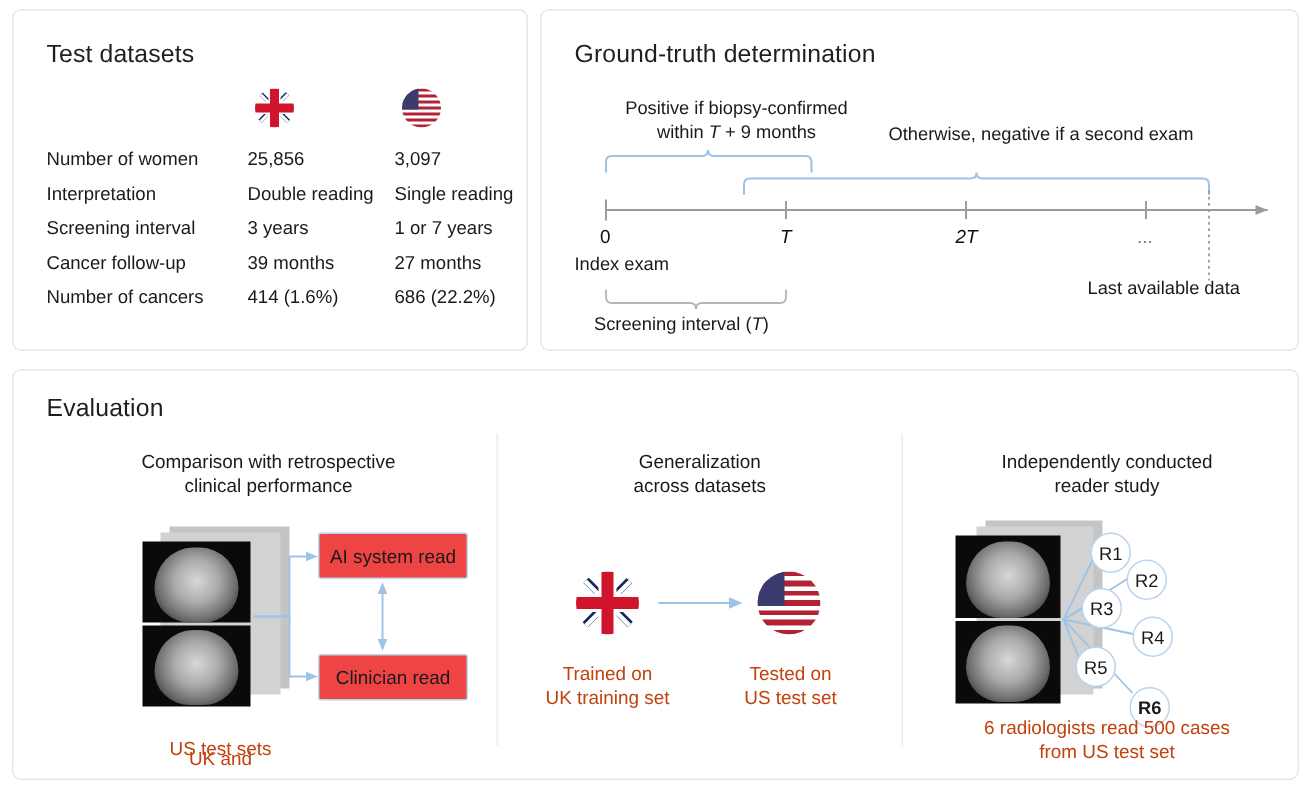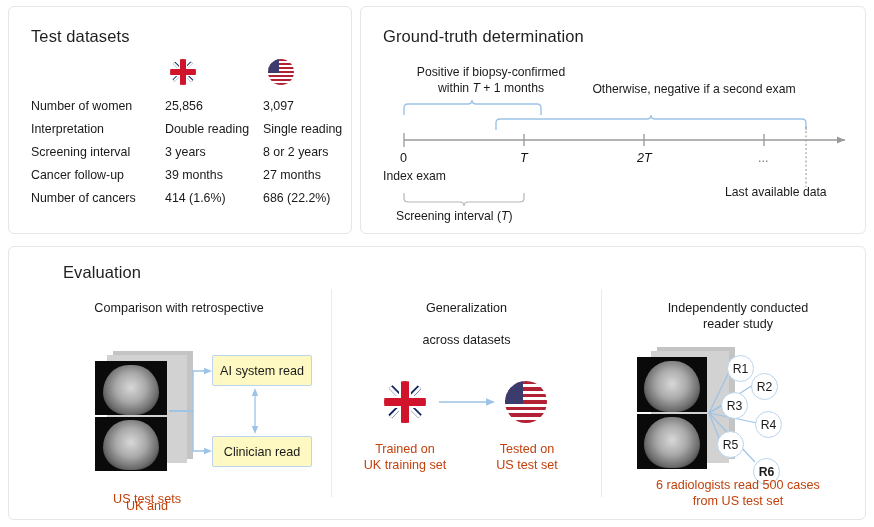--- a/index.html
+++ b/index.html
@@ -56,21 +56,21 @@
   .gt-axislabel{ position:absolute; font-size:12.6px; color:#111; white-space:nowrap;}
   .gt-sub{ position:absolute; font-size:12.2px; color:#1a1a1a; white-space:nowrap;}
   .it{ font-style:italic; }
 
   
   .divider{ position:absolute; width:1px; background:#ebebeb; }
   .ev-head{ position:absolute; font-size:12.6px; color:#1a1a1a; line-height:16px; text-align:center; white-space:nowrap;}
   .ev-cap{ position:absolute; font-size:12.6px; color:#c2410c; line-height:16px; text-align:center; white-space:nowrap;}
   .ev-box{
     position:absolute; box-sizing:border-box;
-    border:1px solid #b9d4ec; background:#fef9c3;
+    border:1px solid #b9d4ec; background:#ef4444;
     border-radius:2px;
     font-size:12.6px; color:#1a1a1a;
     display:flex; align-items:center; justify-content:center;
   }
   .mammo-stack{ position:absolute; }
   .mammo-sheet{ position:absolute; background:#c9c9c9; }
   .mammo-img{ position:absolute; background:#0a0a0a; overflow:hidden; }
   .breast{
     position:absolute; background:
       radial-gradient(ellipse at 50% 45%, #d8d8d8 0%, #a9a9a9 38%, #6e6e6e 66%, #2c2c2c 88%, #121212 100%);
@@ -118,41 +118,41 @@
       <span class="ds-c2">3,097</span>
     </div>
     <div class="ds-row" style="top:23px;">
       <span class="ds-c0">Interpretation</span>
       <span class="ds-c1">Double reading</span>
       <span class="ds-c2">Single reading</span>
     </div>
     <div class="ds-row" style="top:46px;">
       <span class="ds-c0">Screening interval</span>
       <span class="ds-c1">3 years</span>
-      <span class="ds-c2">8 or 2 years</span>
+      <span class="ds-c2">1 or 7 years</span>
     </div>
     <div class="ds-row" style="top:69px;">
       <span class="ds-c0">Cancer follow-up</span>
       <span class="ds-c1">39 months</span>
       <span class="ds-c2">27 months</span>
     </div>
     <div class="ds-row" style="top:92px;">
       <span class="ds-c0">Number of cancers</span>
       <span class="ds-c1">414 (1.6%)</span>
       <span class="ds-c2">686 (22.2%)</span>
     </div>
   </div>
 </div>
 
 <div class="panel" id="panel-groundtruth">
   <div class="panel-title" style="left:22px;top:20px;">Ground-truth determination</div>
 
   <div class="gt-label" style="left:30px;top:58px;text-align:center;width:200px;">Positive if biopsy-confirmed</div>
   <div class="gt-label" style="left:30px;top:74px;text-align:center;width:200px;">
-    <span>within </span><span class="it">T</span><span> + 1 months</span>
+    <span>within </span><span class="it">T</span><span> + 9 months</span>
   </div>
 
   <div class="gt-label" style="left:193px;top:75px;text-align:center;width:280px;">Otherwise, negative if a second exam</div>
 
   <svg width="506" height="228">
 
     <path d="M43,108 L43,101 Q43,97 47,97 L107,97 Q111,97 111,93 Q111,97 115,97 L176,97 Q180,97 180,101 L180,108" fill="none" stroke="#9dc3e6" stroke-width="1.4"></path>
 
     <path d="M135,123 L135,116 Q135,112 139,112 L286,112 Q290,112 290,108 Q290,112 294,112 L441,112 Q445,112 445,116 L445,123" fill="none" stroke="#9dc3e6" stroke-width="1.4"></path>
 
@@ -176,26 +176,27 @@
 
   <div class="gt-sub" style="left:22px;top:162px;">Index exam</div>
   <div class="gt-sub" style="left:364px;top:178px;">Last available data</div>
 
   <div class="gt-sub" style="left:35px;top:202px;">
     <span>Screening interval (</span><span class="it">T</span><span>)</span>
   </div>
 </div>
 
 <div class="panel" id="panel-evaluation">
-  <div class="panel-title" style="left:22px;top:16px;margin-left:32px;">Evaluation</div>
+  <div class="panel-title" style="left:22px;top:16px;">Evaluation</div>
 
   <div class="divider" style="left:322px;top:42px;height:208px;"></div>
   <div class="divider" style="left:592px;top:42px;height:208px;"></div>
 
   <div class="ev-head" style="left:30px;top:53px;width:280px;">Comparison with retrospective</div>
+  <div class="ev-head" style="left:30px;top:69px;width:280px;">clinical performance</div>
 
   <div class="mammo-stack" style="left:78px;top:104px;width:120px;height:120px;">
     <div class="mammo-sheet" style="left:26px;top:0px;width:80px;height:108px;background:#c4c4c4;"></div>
     <div class="mammo-sheet" style="left:20px;top:4px;width:80px;height:108px;background:#d2d2d2;"></div>
     <div class="mammo-img" style="left:8px;top:10px;width:72px;height:54px;">
       <div class="breast" style="left:8px;top:4px;width:56px;height:50px;border-radius:46% 46% 42% 42%/55% 55% 45% 45%;"></div>
     </div>
     <div class="mammo-img" style="left:8px;top:66px;width:72px;height:54px;">
       <div class="breast" style="left:8px;top:3px;width:56px;height:50px;border-radius:46% 46% 42% 42%/55% 55% 45% 45%;"></div>
     </div>
@@ -211,21 +212,21 @@
     <polygon points="246,187 242.8,179 249.2,179" fill="#9dc3e6"></polygon>
   </svg>
 
   <div class="ev-box" style="left:203px;top:108px;width:100px;height:31px;">AI system read</div>
   <div class="ev-box" style="left:203px;top:189px;width:100px;height:31px;">Clinician read</div>
 
   <div class="ev-cap" style="left:58px;top:228px;width:160px;margin-top:23px;">UK and</div>
   <div class="ev-cap" style="left:58px;top:244px;width:160px;">US test sets</div>
 
   <div class="ev-head" style="left:345px;top:53px;width:225px;">Generalization</div>
-  <div class="ev-head" style="left:345px;top:69px;width:225px;margin-top:16px;">across datasets</div>
+  <div class="ev-head" style="left:345px;top:69px;width:225px;">across datasets</div>
 
   <div class="ds-flag flag-uk" style="left:375px;top:134px;width:42px;height:42px;">
     <div class="d1"></div>
       <div class="d2"></div>
     <div class="dw1"></div>
       <div class="dw2"></div>
     <div class="vw"></div>
       <div class="hw"></div>
     <div class="vr"></div>
       <div class="hr"></div>

